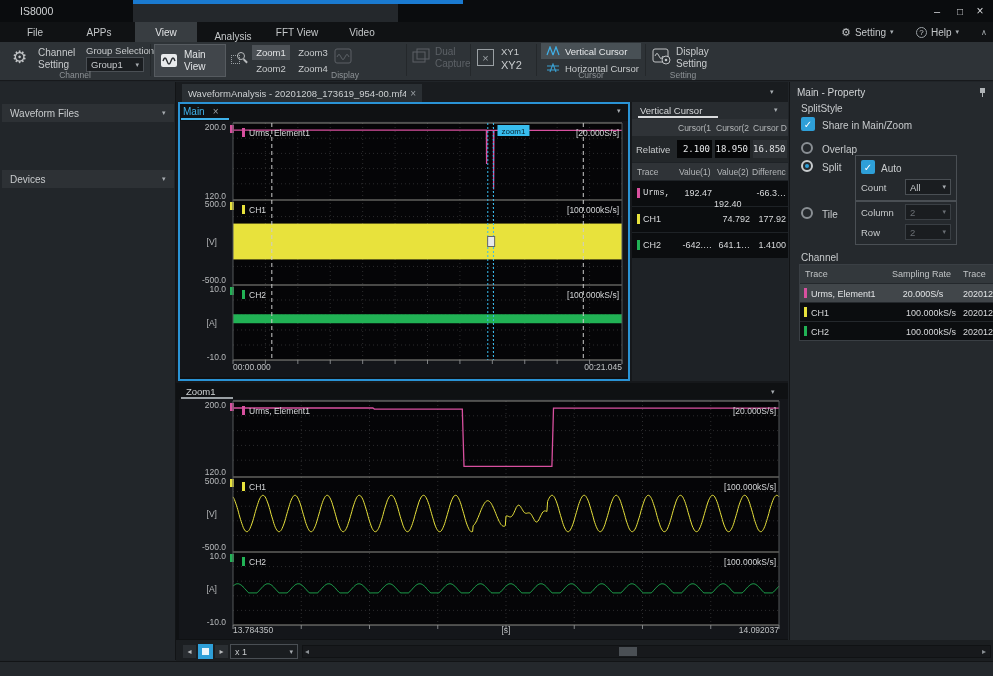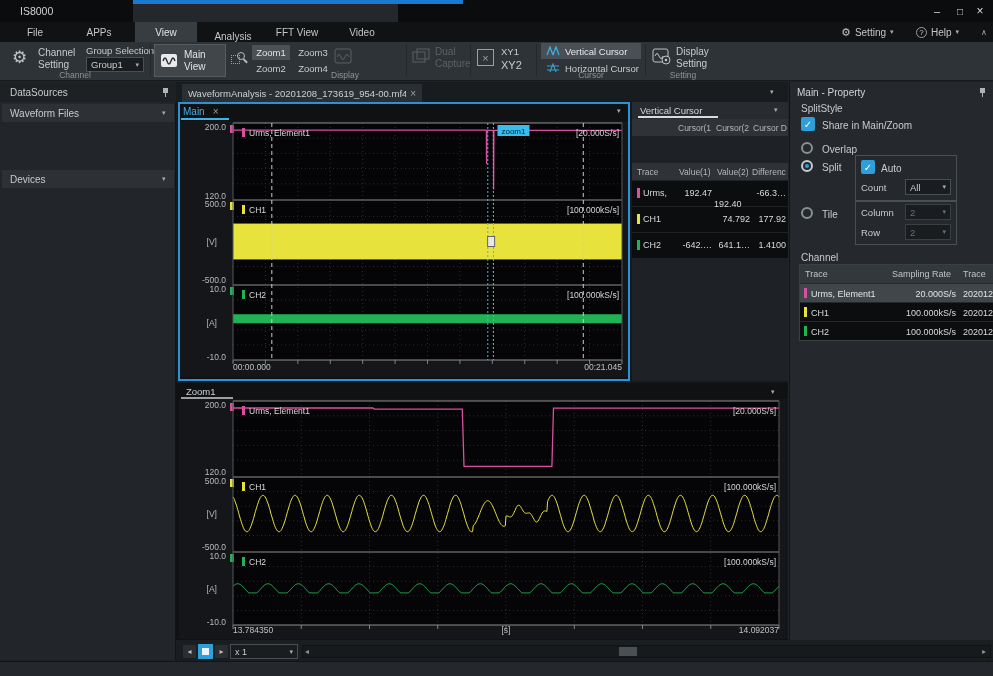--- a/index.html
+++ b/index.html
@@ -144,27 +144,20 @@
         <circle cx="14" cy="12" r="1.3" fill="#c0c3c5"></circle>
       </svg>
     <span class="abs" style="left:24px;top:1px;">Display</span>
     <span class="abs" style="left:24px;top:13px;">Setting</span>
   </div>
   <div class="abs cap" style="left:648px;top:70px;width:70px;">Setting</div>
 
   <div class="abs" style="left:176px;top:82px;width:612px;height:578px;background:#16181b;"></div>
 
   <div class="abs" style="left:0;top:82px;width:176px;height:578px;background:#22262a;border-right:1px solid #121416;"></div>
-  <div class="abs" style="left:0;top:82px;width:176px;height:20px;background:#1d2124;">
-    <span class="abs" style="left:10px;top:5px;color:#c8cbcd;">DataSources</span>
-    <span class="abs" style="left:162px;top:6px;width:8px;height:9px;">
-        <i class="pinhead"></i>
-        <i class="pinstem"></i>
-      </span>
-  </div>
   <div class="abs" style="left:2px;top:104px;width:172px;height:18px;background:#2d3135;">
     <span class="abs" style="left:8px;top:4px;">Waveform Files</span>
     <span class="abs chev" style="left:160px;top:5px;">▾</span>
   </div>
   <div class="abs" style="left:2px;top:170px;width:172px;height:18px;background:#2d3135;">
     <span class="abs" style="left:8px;top:4px;">Devices</span>
     <span class="abs chev" style="left:160px;top:5px;">▾</span>
   </div>
 
   <div class="abs" style="left:176px;top:82px;width:612px;height:20px;background:#191c1f;"></div>
@@ -264,30 +257,36 @@
   <div class="abs" style="left:632px;top:102px;width:156px;height:17px;background:#282c30;">
     <span class="abs" style="left:8px;top:3px;font-size:9.5px;color:#d4d6d8;">Vertical Cursor</span>
     <span class="abs chev" style="left:142px;top:4px;">▾</span>
   </div>
   <div class="abs" style="left:638px;top:116px;width:80px;height:2px;background:#d8dadc;"></div>
   <div class="abs" style="left:632px;top:119px;width:156px;height:17px;background:#2f3337;font-size:8.5px;color:#b4b7b9;">
     <span class="abs" style="left:46px;top:4px;">Cursor(1</span>
     <span class="abs" style="left:84px;top:4px;">Cursor(2</span>
     <span class="abs" style="left:121px;top:4px;">Cursor D</span>
   </div>
+  <div class="abs" style="left:632px;top:136px;width:156px;height:26px;background:#23272a;">
+    <span class="abs" style="left:4px;top:8px;font-size:9.5px;">Relative</span>
+    <span class="abs mono" style="left:45px;top:4px;width:35px;height:18px;background:#050607;color:#e6e8ea;font-size:9px;text-align:right;padding:4px 2px 0 0;">2.100</span>
+    <span class="abs mono" style="left:83px;top:4px;width:35px;height:18px;background:#050607;color:#e6e8ea;font-size:9px;text-align:right;padding:4px 2px 0 0;">18.950</span>
+    <span class="abs mono" style="left:121px;top:4px;width:34px;height:18px;background:#2e3236;color:#dfe1e3;font-size:9px;text-align:right;padding:4px 2px 0 0;">16.850</span>
+  </div>
   <div class="abs" style="left:632px;top:163px;width:156px;height:17px;background:#2f3337;font-size:8.5px;color:#b4b7b9;">
     <span class="abs" style="left:5px;top:4px;">Trace</span>
     <span class="abs" style="left:47px;top:4px;">Value(1)</span>
     <span class="abs" style="left:85px;top:4px;">Value(2)</span>
     <span class="abs" style="left:120px;top:4px;">Differenc</span>
   </div>
 
   <div class="abs" style="left:632px;top:181px;width:156px;height:25px;background:#0b0d0f;font-size:9px;color:#d8dadc;">
     <span class="chip abs" style="left: 5px; top: 7px; background: rgb(216, 80, 159);"></span>
-    <span class="abs" style="left:11px;top:7px;">Urms,</span>
+    <span class="abs" style="left:11px;top:7px;font-family:Liberation Mono, monospace;">Urms,</span>
     <span class="abs" style="left:44px;top:7px;width:36px;text-align:right;">192.47</span>
     <span class="abs" style="left:82px;top:18px;width:36px;text-align:left;">192.40</span>
     <span class="abs" style="left:118px;top:7px;width:36px;text-align:right;">-66.3…</span>
   </div>
   <div class="abs" style="left:632px;top:207px;width:156px;height:25px;background:#0b0d0f;font-size:9px;color:#d8dadc;">
     <span class="chip abs" style="left: 5px; top: 7px; background: rgb(232, 226, 60);"></span>
     <span class="abs" style="left:11px;top:7px;">CH1</span>
     <span class="abs" style="left:44px;top:25px;width:36px;text-align:center;">-103.…</span>
     <span class="abs" style="left:82px;top:7px;width:36px;text-align:right;">74.792</span>
     <span class="abs" style="left:118px;top:7px;width:36px;text-align:right;">177.92</span>
@@ -439,21 +438,21 @@
 
   <div class="abs" style="left:799px;top:264px;width:194px;height:77px;border:1px solid #3a3f44;border-right:none;">
     <div style="height:18px;background:#33383c;position:relative;font-size:9px;color:#c0c3c5;">
       <span class="abs" style="left:5px;top:4px;">Trace</span>
       <span class="abs" style="left:92px;top:4px;">Sampling Rate</span>
       <span class="abs" style="left:163px;top:4px;">Trace</span>
     </div>
     <div style="height:19px;background:#41464a;position:relative;font-size:9px;color:#e2e4e6;border-top:1px solid #24282c;">
       <span class="chip abs" style="left: 4px; top: 4px; background: rgb(216, 80, 159);"></span>
       <span class="abs" style="left:11px;top:5px;">Urms, Element1</span>
-      <span class="abs" style="left:90px;top:5px;width:66px;text-align:right;">20.000S/s</span>
+      <span class="abs" style="left:90px;top:5px;width:66px;text-align:center;">20.000S/s</span>
       <span class="abs" style="left:163px;top:5px;">202012</span>
     </div>
     <div style="height:19px;background:#0b0d0f;position:relative;font-size:9px;color:#d8dadc;border-top:1px solid #24282c;">
       <span class="chip abs" style="left: 4px; top: 4px; background: rgb(232, 226, 60);"></span>
       <span class="abs" style="left:11px;top:5px;">CH1</span>
       <span class="abs" style="left:90px;top:5px;width:66px;text-align:right;">100.000kS/s</span>
       <span class="abs" style="left:163px;top:5px;">202012</span>
     </div>
     <div style="height:19px;background:#0b0d0f;position:relative;font-size:9px;color:#d8dadc;border-top:1px solid #24282c;">
       <span class="chip abs" style="left: 4px; top: 4px; background: rgb(33, 178, 85);"></span>

